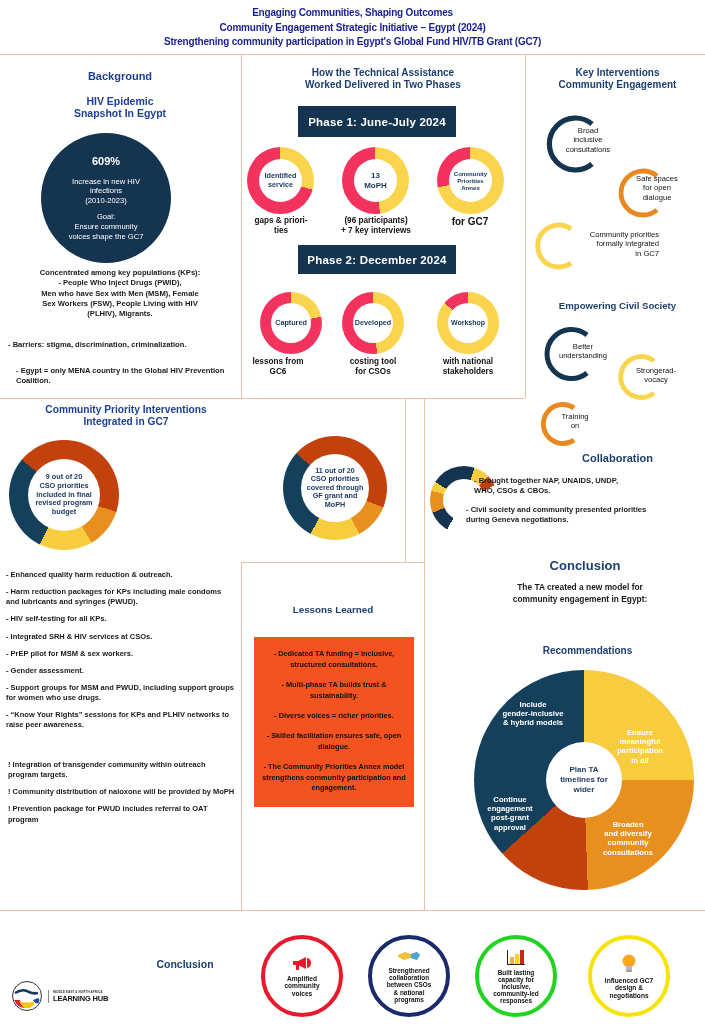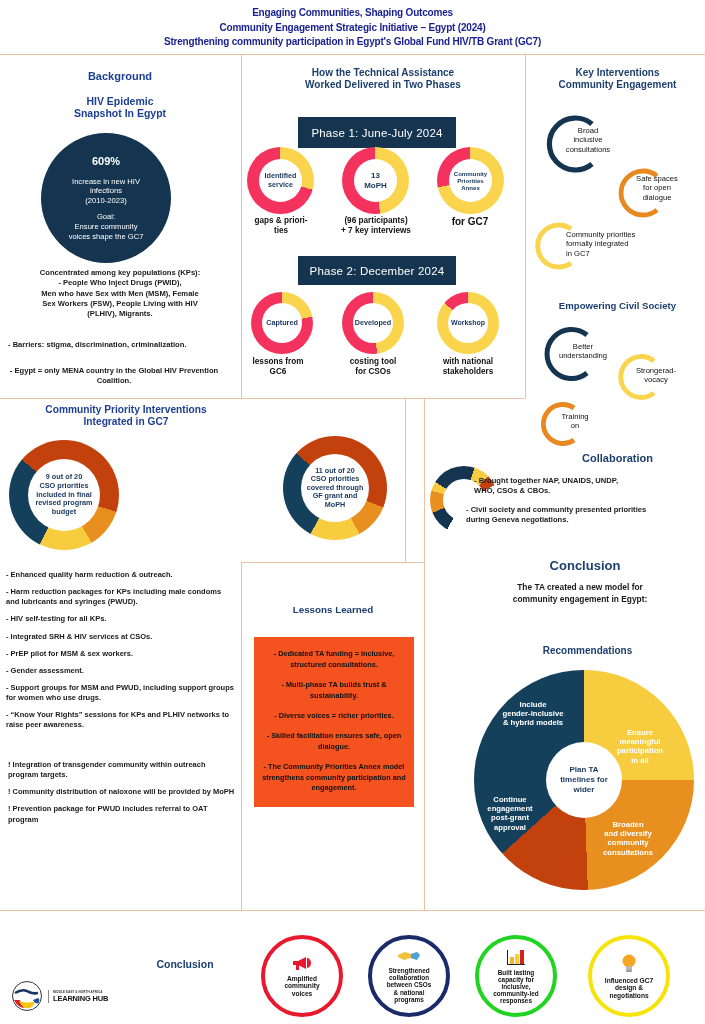--- a/index.html
+++ b/index.html
@@ -40,25 +40,24 @@
 
   
   .rule { background: #e7c2a8; position: absolute; }
   .rule.h { height: 1px; }
   .rule.v { width: 1px; }
 
   
   .phase-banner {
     background: #14344f;
     color: #ffffff;
-    font-weight: normal;
+    font-weight: bold;
     text-align: right;
     display: flex; align-items: center; justify-content: center;
     letter-spacing: 0.2px;
-    margin-top: 11px;
   }
 
   
   .donut {
     position: absolute;
     border-radius: 50%;
     display: flex; align-items: center; justify-content: center;
   }
   .donut .hole {
     position: absolute;
@@ -185,21 +184,21 @@
   </div>
 
   <div class="abs body-text ctr" style="left:6px; top:268px; width:228px; font-size:7.6px; white-space:pre-line; font-weight:bold;">Concentrated among key populations (KPs):
 - People Who Inject   Drugs (PWID),
 Men who have Sex  with Men (MSM), Female
 Sex Workers (FSW), People Living  with HIV
 (PLHIV), Migrants.</div>
 
   <div class="abs body-text" style="left:8px; top:340px; width:228px; font-size:7.6px; font-weight:bold;">- Barriers: stigma, discrimination, criminalization.</div>
 
-  <div class="abs body-text" style="left:5px; top:366px; width:218px; font-size:7.6px; font-weight:bold;text-align:center;">- Egypt = only MENA country in the  Global HIV Prevention Coalition.</div>
+  <div class="abs body-text" style="left:16px; top:366px; width:218px; font-size:7.6px; font-weight:bold;">- Egypt = only MENA country in the  Global HIV Prevention Coalition.</div>
 
   <div class="abs sec-title" style="left:246px; top:67px; width:274px; font-size:10px;">
     <div>How the Technical Assistance</div>
     <div>Worked Delivered in Two Phases</div>
   </div>
 
   <div class="abs phase-banner" style="left:298px; top:106px; width:158px; height:31px; font-size:11.5px;">Phase 1: June-July 2024</div>
 
   <div class="donut" style="left:247px; top:147px; width:67px; height:67px;
               background: conic-gradient(from 0deg, #f9d44c 0deg 106deg, #f4325e 106deg 360deg);">
@@ -229,21 +228,21 @@
     <div class="dlabel" style="font-size:6.1px;">
       <div>Community</div>
       <div>Priorities</div>
       <div>Annex</div>
     </div>
   </div>
   <div class="donut-cap" style="left:432px; top:216px; width:76px; font-size:10px; white-space:pre-line;">for GC7</div>
 
   <div class="abs phase-banner" style="left:298px; top:245px; width:158px; height:29px; font-size:11.5px;">Phase 2: December 2024</div>
 
-  <div class="donut" style="left:251px; top:292px; width:62px; height:62px;
+  <div class="donut" style="left:260px; top:292px; width:62px; height:62px;
               background: conic-gradient(from 0deg, #f9d44c 0deg 78deg, #f4325e 78deg 360deg);">
     <div class="hole" style="left:11px; top:11px; width:40px; height:40px;"></div>
     <div class="dlabel" style="font-size:7.2px;">
       <div>Captured</div>
     </div>
   </div>
   <div class="donut-cap" style="left:232px; top:357px; width:92px; font-size:8.2px; white-space:pre-line;">lessons from
 GC6</div>
 
   <div class="donut" style="left:342px; top:292px; width:62px; height:62px;
@@ -287,21 +286,21 @@
   </div>
   <div class="arc-label" style="left:626px; top:174px; width:62px; font-size:7.6px; white-space:pre-line;">Safe spaces
 for open
 dialogue</div>
 
   <div class="arc" style="left:528px; top:218px;">
     <svg width="56" height="56" viewBox="0 0 56 56">
       <path d="M 43 11 A 21 21 0 1 0 43 45" fill="none" stroke="#f9d44c" stroke-width="4.8" stroke-linecap="butt"></path>
     </svg>
   </div>
-  <div class="arc-label" style="left:566px; top:230px; width:122px; font-size:7.6px; white-space:pre-line; text-align:left;">Community priorities
+  <div class="arc-label" style="left:537px; top:230px; width:122px; font-size:7.6px; white-space:pre-line; text-align:right;">Community priorities
 formally integrated
 in GC7</div>
 
   <div class="abs sec-title" style="left:530px; top:300px; width:175px; font-size:9.6px;">Empowering Civil Society</div>
 
   <div class="arc" style="left:538px; top:322px;">
     <svg width="64" height="64" viewBox="0 0 64 64">
       <path d="M 49 13 A 24.5 24.5 0 1 0 49 51" fill="none" stroke="#14344f" stroke-width="5" stroke-linecap="butt"></path>
     </svg>
   </div>

